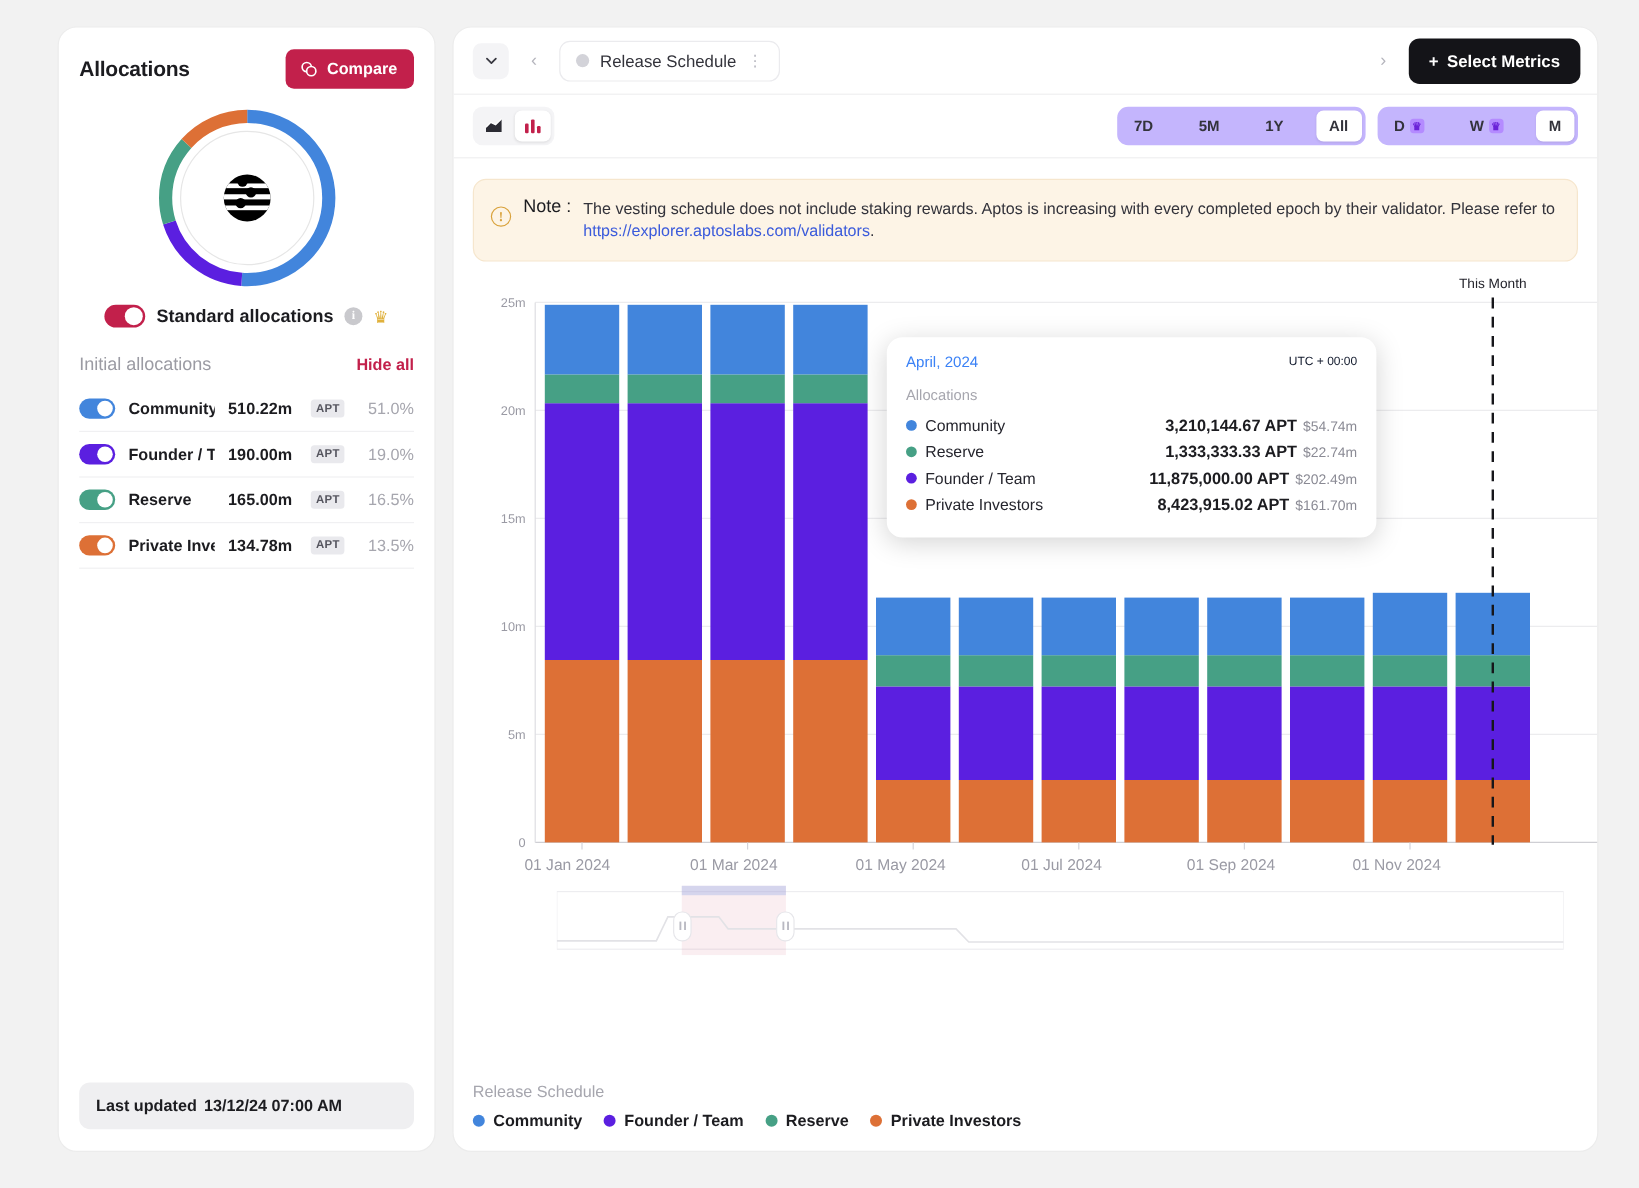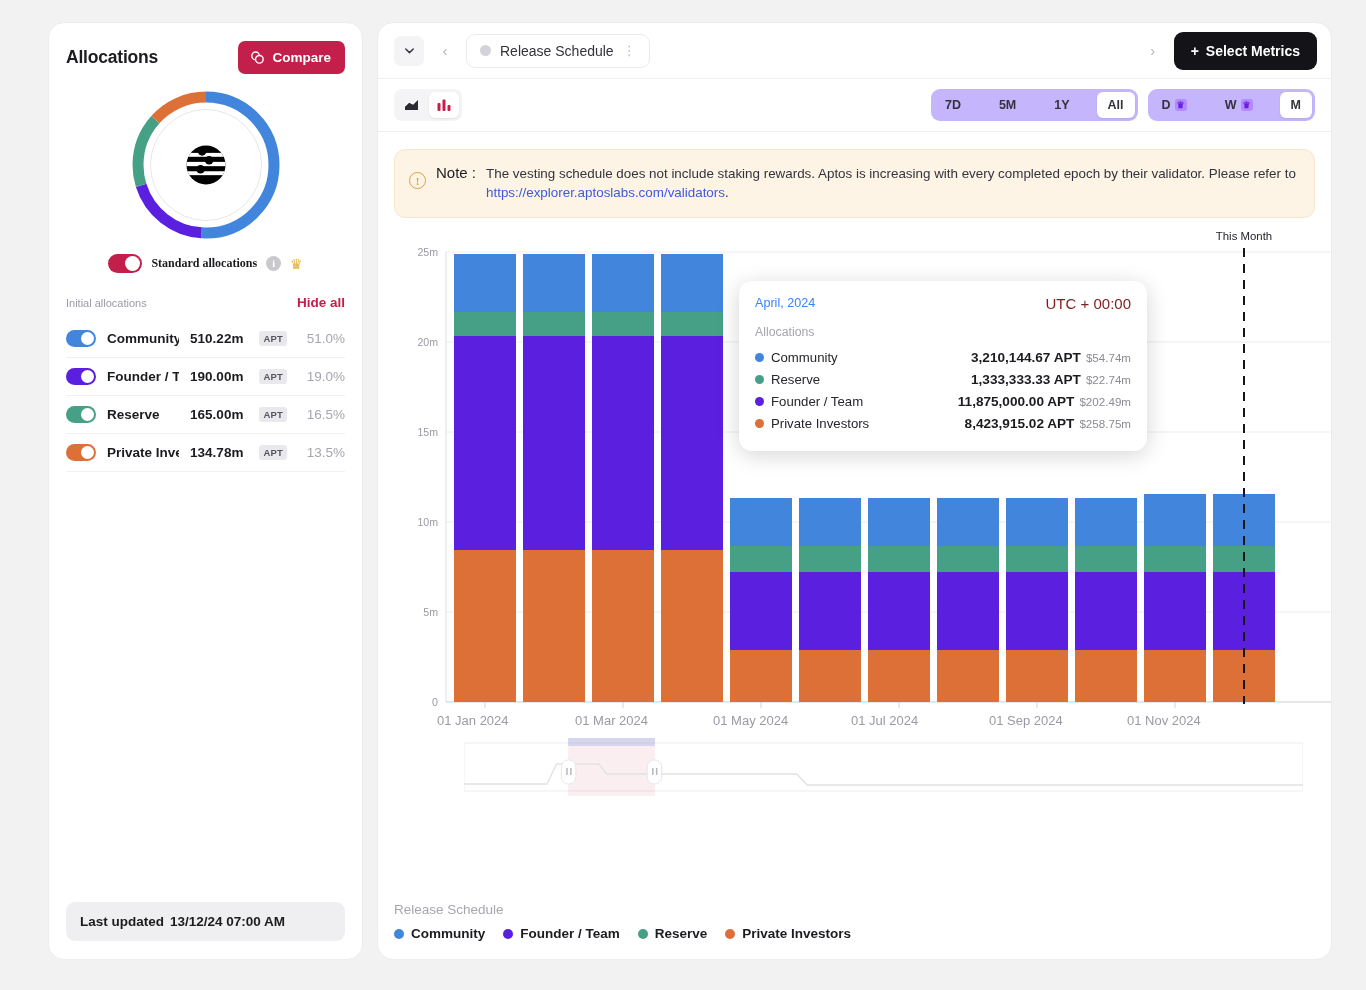--- a/index.html
+++ b/index.html
@@ -66,34 +66,34 @@
   .tgl {
     width: 30px; height: 17px; border-radius: 10px;
     position: relative; flex: 0 0 auto; cursor: pointer;
   }
   .tgl::after {
     content:''; position:absolute; top: 2px; right: 2px;
     width: 13px; height: 13px; border-radius: 50%; background: #fff;
   }
   .tgl.big { width: 34px; height: 19px; }
   .tgl.big::after { width: 15px; height: 15px; }
-  .std-label { font-size: 12px; font-weight: bold; color: #1c1c20; font-family: Liberation Serif, serif; }
+  .std-label { font-size: 15px; font-weight: bold; color: #1c1c20; }
   .info-ic {
     width: 15px; height: 15px; border-radius: 50%;
     background: #c9c9cd; color: #fff; font-size: 10px; font-weight: bold;
     display:flex; align-items:center; justify-content:center;
     font-family: "Liberation Serif", serif;
   }
   .crown { font-size: 14px; line-height: 1; color: #e0b13c; }
 
   .init-row {
     display:flex; align-items:center; justify-content:space-between;
     padding: 8px 17px 10px 17px;
   }
-  .init-lbl { font-size: 11px; color: #9b9ba3; text-align: right; }
+  .init-lbl { font-size: 15px; color: #9b9ba3; text-align: right; }
   .hide-all { font-size: 13.5px; color: #c2204b; font-weight: bold; cursor:pointer;padding-left:41px; }
 
   .alloc-list { padding: 0 17px; }
   .alloc-item {
     display:flex; align-items:center;
     padding: 10px 0 10px 0;
     border-bottom: 1px solid #f0f0f2;
     gap: 11px;
   }
   .alloc-name {
@@ -208,21 +208,21 @@
     position: absolute;
     left: 345px; top: 63px;
     width: 408px;
     background: #fff; border-radius: 13px;
     box-shadow: 0 4px 22px rgba(0,0,0,.17);
     padding: 14px 16px 16px 16px;
     z-index: 40;
   }
   .tt-head { display:flex; justify-content: space-between; align-items:center; margin-bottom: 13px; }
   .tt-date { font-size: 12.6px; font-weight: normal; color: #3b82f6; }
-  .tt-tz { font-size: 15px; color: #7f1d1d; }
+  .tt-tz { font-size: 10px; color: #0f172a; }
   .tt-total { display:flex; justify-content: space-between; align-items: baseline; margin-bottom: 13px; }
   .tt-total-lbl { font-size: 13.6px; color: #26262e; }
   .tt-val { font-size: 13.6px; font-weight: bold; color: #1c1c20; }
   .tt-usd { font-size: 11.6px; color: #8a8a94; margin-left: 5px; }
   .tt-sec { font-size: 12.3px; color: #a6a6ae; margin-bottom: 8px; }
   .tt-row { display:flex; align-items:center; justify-content: space-between; padding: 3.5px 0; }
   .tt-left { display:flex; align-items:center; gap: 7px; }
   .tt-dot { width: 9px; height: 9px; border-radius: 50%; }
   .tt-name { font-size: 13.2px; color: #26262e; }
   .tt-right { display:flex; align-items: baseline; }
@@ -582,21 +582,21 @@
             <span class="tt-usd">$202.49m</span>
           </div>
         </div>
         <div class="tt-row">
           <div class="tt-left">
             <span class="tt-dot" style="background:#DD7036"></span>
             <span class="tt-name">Private Investors</span>
           </div>
           <div class="tt-right">
             <span class="tt-val">8,423,915.02 APT</span>
-            <span class="tt-usd">$258.75m</span>
+            <span class="tt-usd">$161.70m</span>
           </div>
         </div>
       </div>
     </div>
 
     <div class="legend-block">
       <div class="legend-title">Release Schedule</div>
       <div class="legend-items">
         <div class="legend-item">
           <span class="legend-dot" style="background:#4285DC"></span>

